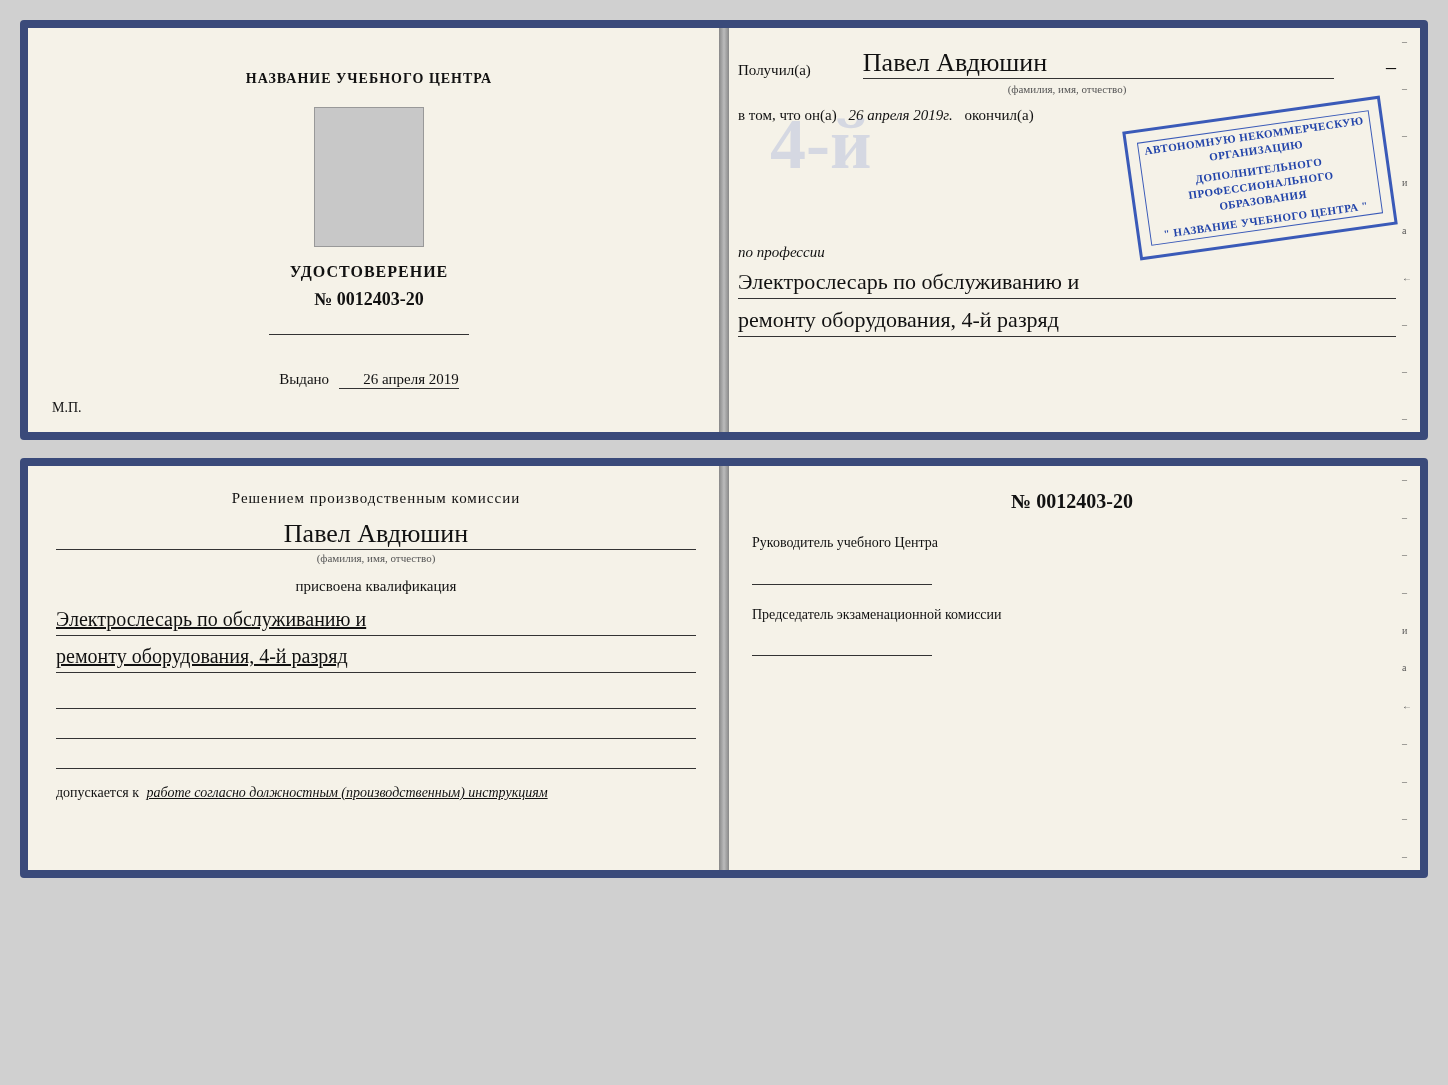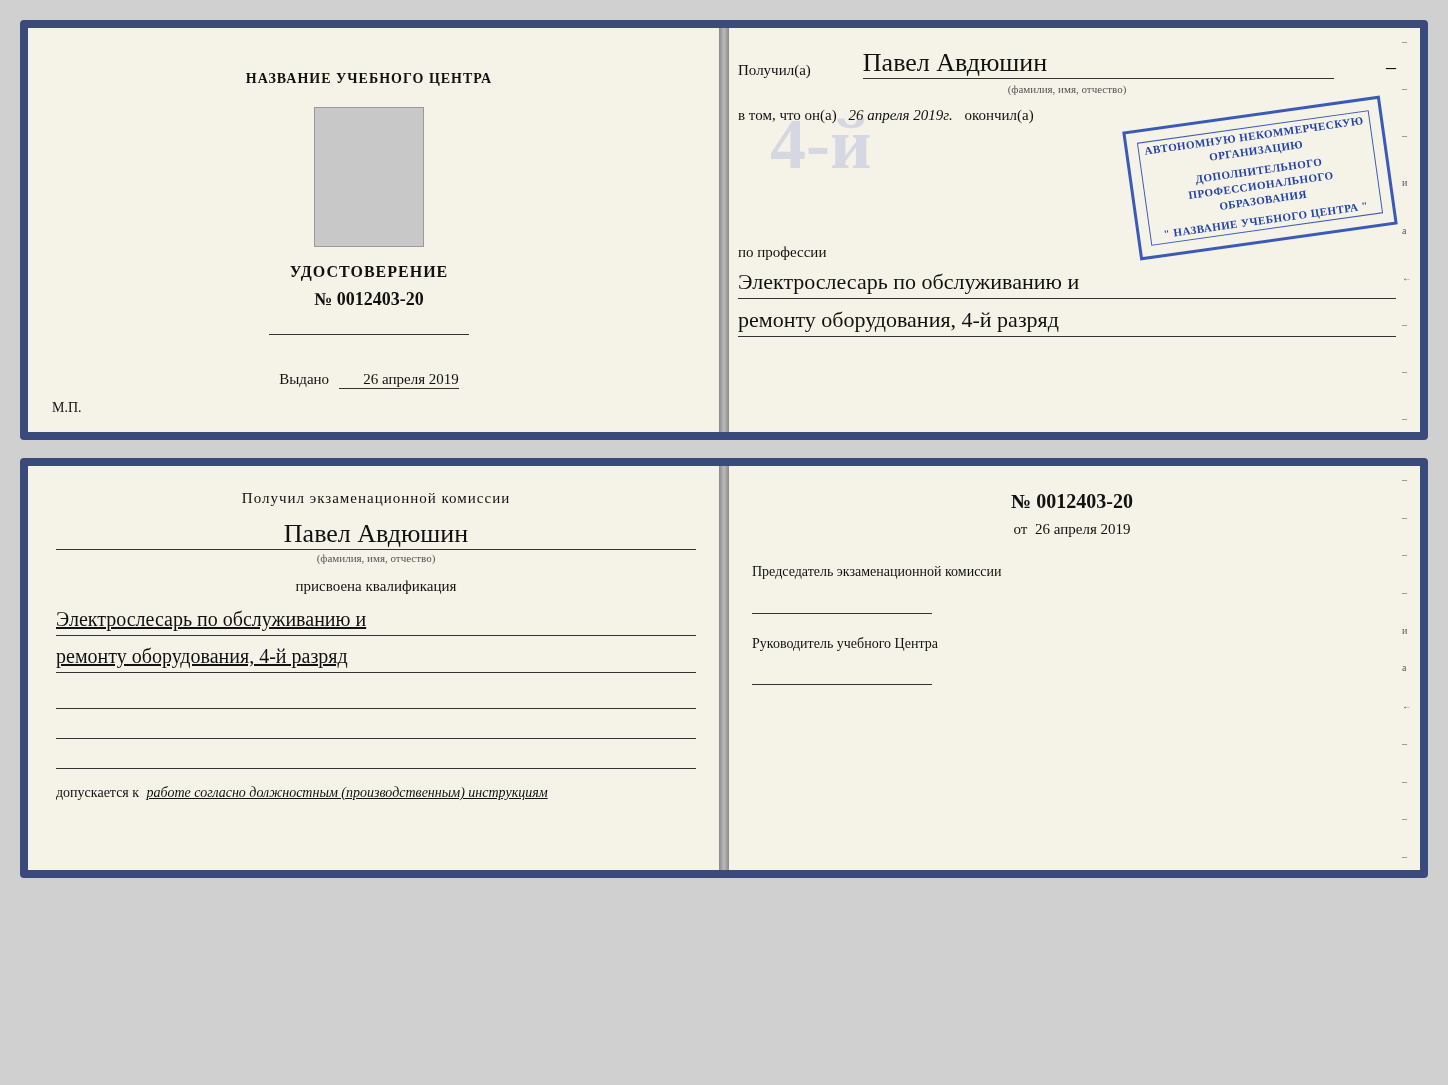--- a/index.html
+++ b/index.html
@@ -205,20 +205,21 @@
       margin-top: 14px;
       font-size: 15px;
       color: #111;
       position: relative;
       z-index: 2;
     }
 
     .profession-label {
       font-size: 15px;
       margin-bottom: 4px;
+      font-style: italic;
     }
 
     .profession-text {
       font-family: 'Palatino Linotype', Palatino, serif;
       font-size: 22px;
       color: #111;
       border-bottom: 1px solid #333;
       line-height: 1.5;
     }
 
@@ -463,21 +464,21 @@
         <span>–</span>
         <span>–</span>
       </div>
     </div>
   </div>
 
 
   <div class="doc-bottom">
 
     <div class="doc-bottom-left">
-      <div class="decision-title">Получил экзаменационной комиссии</div>
+      <div class="decision-title">Решением производственным комиссии</div>
       <div class="person-name-big">Павел Авдюшин</div>
       <div class="fio-small">(фамилия, имя, отчество)</div>
       <div class="assigned-label">присвоена квалификация</div>
       <div class="qualification-line1">Электрослесарь по обслуживанию и</div>
       <div class="qualification-line2">ремонту оборудования, 4-й разряд</div>
 
       <div class="extra-lines">
         <div class="blank-line"></div>
         <div class="blank-line"></div>
         <div class="blank-line"></div>
@@ -487,35 +488,31 @@
         <span>допускается к</span>
         <span class="допуск-text" style="margin-left: 4px;">работе согласно должностным (производственным) инструкциям</span>
       </div>
     </div>
 
     <div class="doc-bottom-right">
       <div class="protocol-number">
         <span>№</span>
         <span>0012403-20</span>
       </div>
-      <div class="protocol-date">
-        <span>от</span>
-        <span style="margin-left:4px;">26 апреля 2019</span>
+
+      <div class="signature-block">
+        <div class="sig-label">Руководитель учебного Центра</div>
+        <div class="sig-line"></div>
       </div>
 
       <div class="signature-block">
         <div class="sig-label">Председатель экзаменационной комиссии</div>
         <div class="sig-line"></div>
       </div>
 
-      <div class="signature-block">
-        <div class="sig-label">Руководитель учебного Центра</div>
-        <div class="sig-line"></div>
-      </div>
-
       <div class="right-side-chars">
         <span>–</span>
         <span>–</span>
         <span>–</span>
         <span>–</span>
         <span>и</span>
         <span>а</span>
         <span>←</span>
         <span>–</span>
         <span>–</span>

